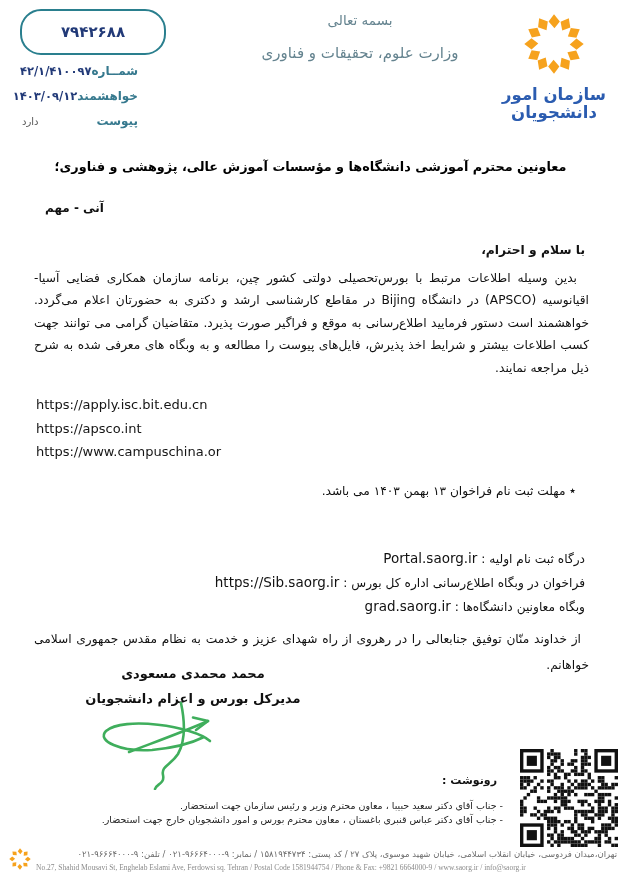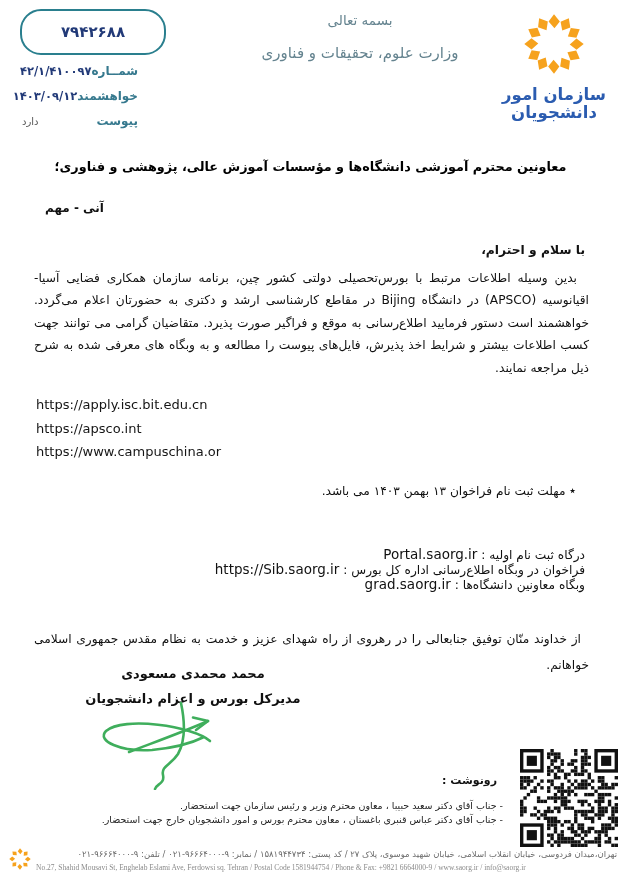--- a/index.html
+++ b/index.html
@@ -31,21 +31,21 @@
   .priority{position:absolute; top:201px; left:45px; font-weight:bold; font-size:12px; direction:rtl;}
   .greeting{position:absolute; top:243px; right:40px; font-weight:bold; font-size:12.3px;}
   .body-par{position:absolute; top:267px; right:36px; left:34px; text-align:justify;
             font-size:12.2px; line-height:22.4px; text-indent:12px;}
   .urls{position:absolute; top:393px; left:36px; width:320px; direction:ltr; text-align:left;
         font-size:13px; line-height:23.5px; color:#151515;}
   .bullets{position:absolute; top:466px; right:36px; left:34px; text-align:justify;
            font-size:12.2px; line-height:24px;}
   .bullets div{margin:13px;}
   .portals{position:absolute; top:547px; right:40px; left:34px; text-align:right;
-           font-size:12.2px; line-height:14px;}
+           font-size:12.2px; line-height:23px;}
   .portal-value{font-size:13.5px;}
   .closing{position:absolute; top:626px; right:36px; left:34px; text-align:justify;
            font-size:12.2px; line-height:26px; text-indent:8px;}
   .sig-block{position:absolute; top:661px; left:78px; width:230px; text-align:center;
              font-weight:bold; font-size:13px; line-height:25px;}
   .sig-draw{position:absolute; top:700px; left:95px; width:160px; height:90px;}
   .cc-label{position:absolute; top:774px; right:128px; font-weight:bold; font-size:11px;}
   .cc-items{position:absolute; top:799px; right:122px; left:40px; text-align:right;
             font-size:9.5px; line-height:13.5px; color:#222;}
   .qr{position:absolute; left:520px; top:749px; width:98px; height:98px;}

